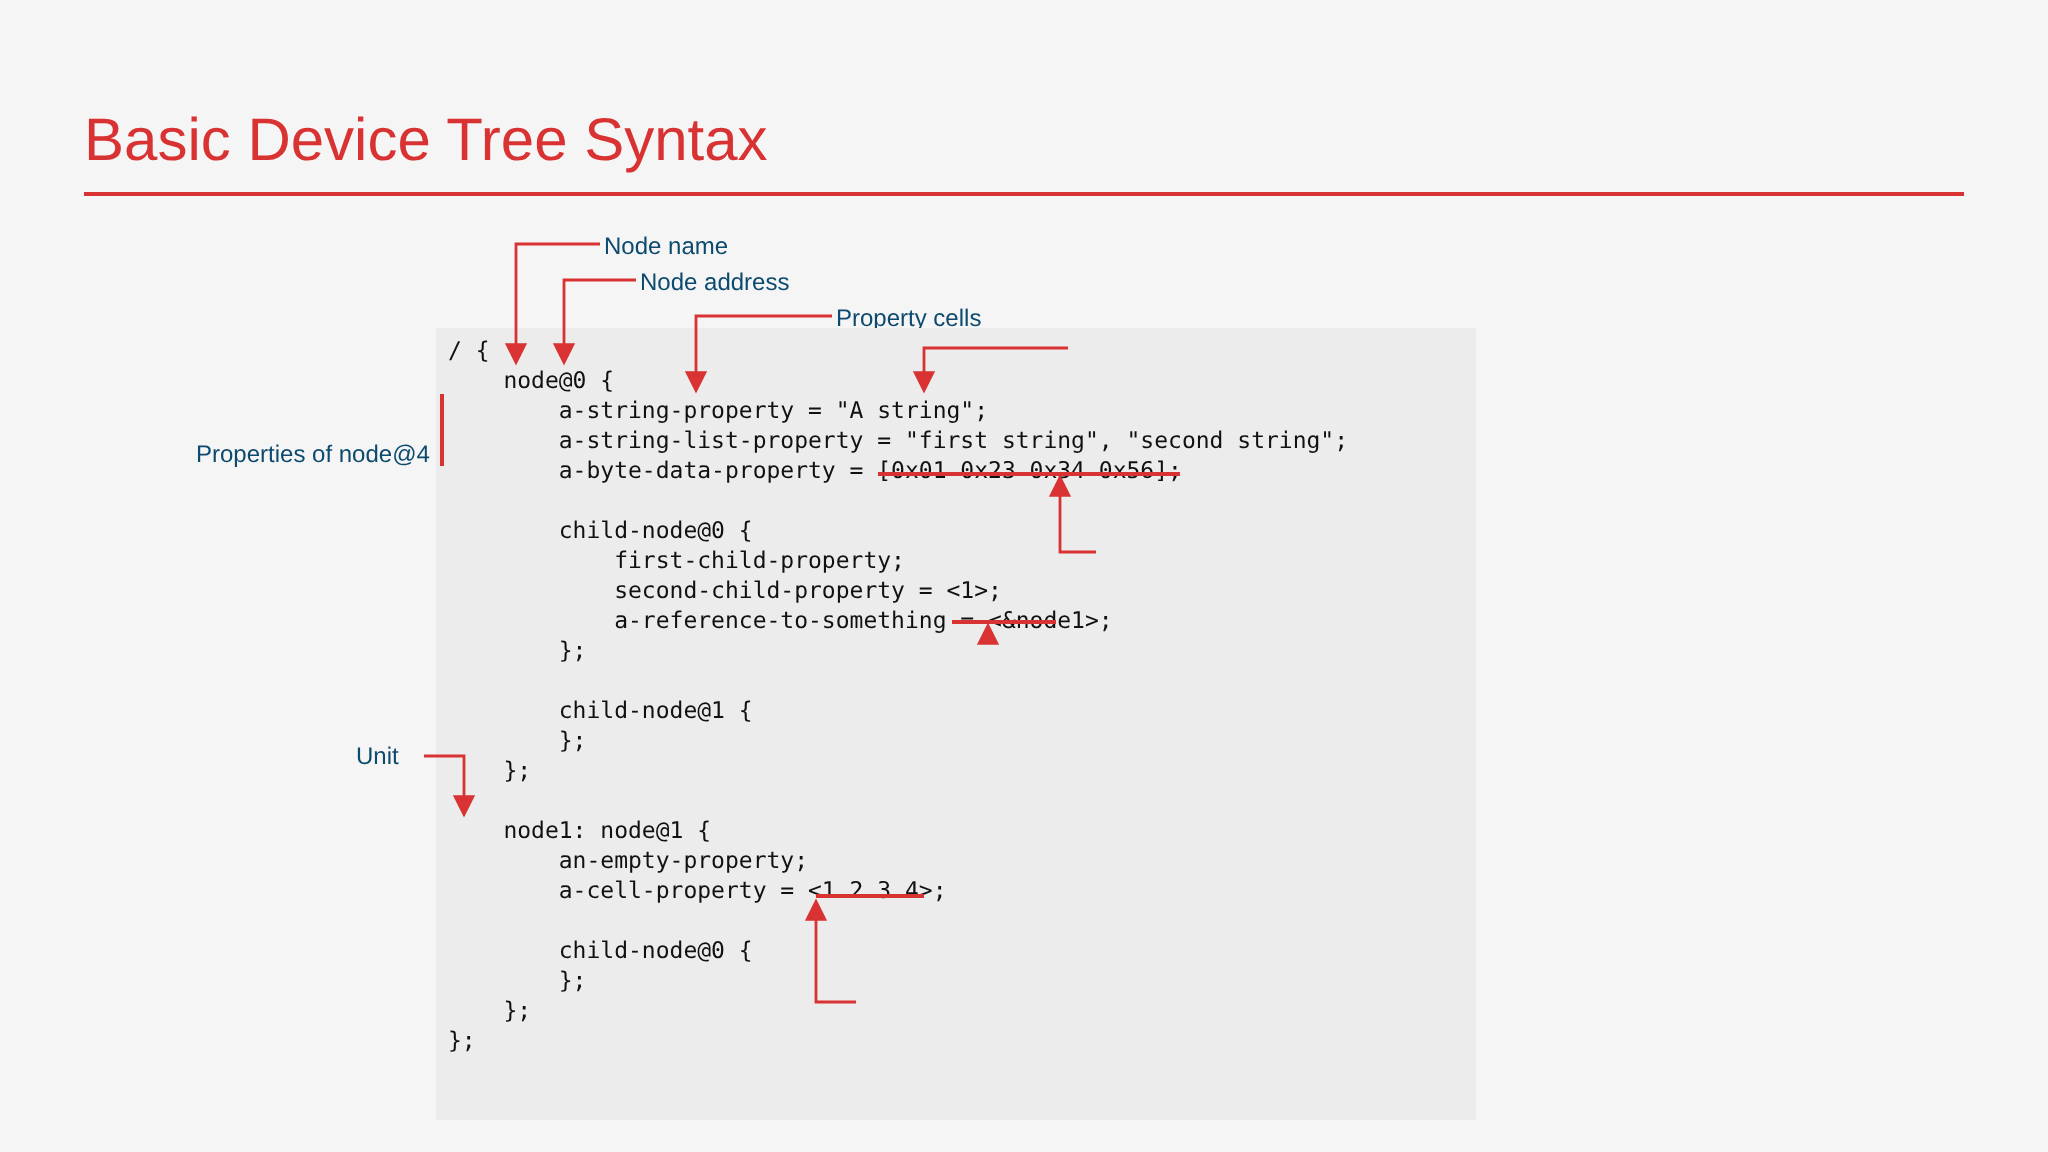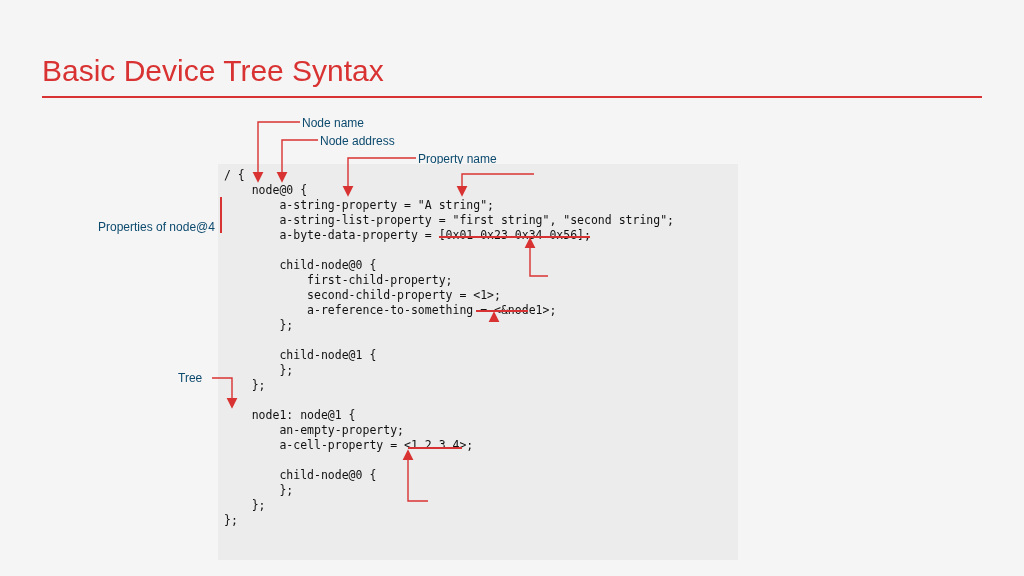--- a/index.html
+++ b/index.html
@@ -68,27 +68,27 @@
 </head>
 <body>
 
 <div class="slide">
 
   <div class="title">Basic Device Tree Syntax</div>
   <div class="hr"></div>
 
   <div class="ann" style="left:302px; top:116px;">Node name</div>
   <div class="ann" style="left:320px; top:134px;">Node address</div>
-  <div class="ann" style="left:418px; top:152px;">Property name</div>
+  <div class="ann" style="left:418px; top:152px;">Property cells</div>
   <div class="ann" style="left:538px; top:168px;">Property value</div>
   <div class="ann" style="left:98px;  top:220px;">Properties of node@4</div>
   <div class="ann" style="left:552px; top:270px;">Bytestring</div>
   <div class="ann" style="left:420px; top:322px; line-height:14px;">A phandle
 (reference to another node)</div>
-  <div class="ann" style="left:178px; top:371px;">Tree</div>
+  <div class="ann" style="left:178px; top:371px;">Unit</div>
   <div class="ann" style="left:432px; top:495px;">Four cells (32 bits values)</div>
 
   <div class="codebox">/ {
     node@0 {
         a-string-property = "A string";
         a-string-list-property = "first string", "second string";
         a-byte-data-property = [0x01 0x23 0x34 0x56];
 
         child-node@0 {
             first-child-property;

